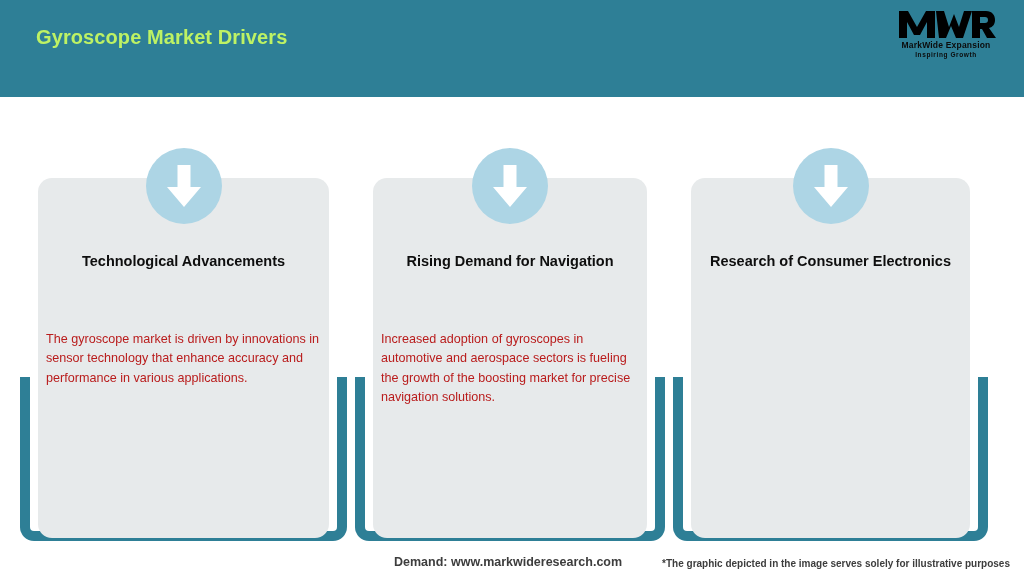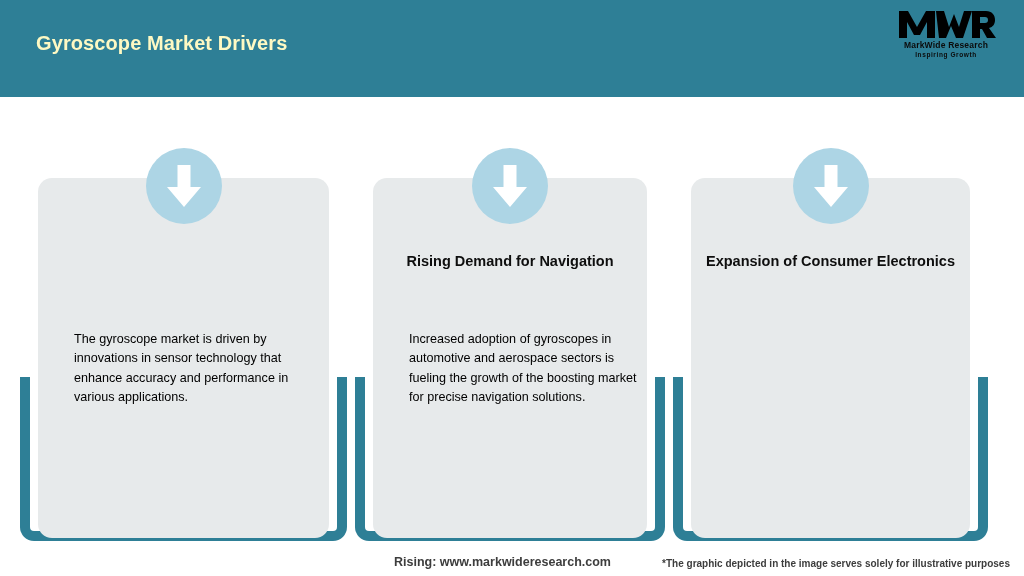--- a/index.html
+++ b/index.html
@@ -17,24 +17,24 @@
   .header {
     position: absolute;
     left: 0; top: 0;
     width: 1024px;
     height: 97px;
     background: #2E7F96;
   }
   .header-title {
     position: absolute;
     left: 36px;
-    top: 32px;
+    top: 26px;
     font-size: 20px;
     font-weight: bold;
-    color: #fef9c3;
+    color: #bef264;
     letter-spacing: 0.1px;
   }
 
   
   .logo {
     position: absolute;
     right: 22px;
     top: 8px;
     width: 112px;
     height: 56px;
@@ -118,24 +118,23 @@
     color: #0e0e0e;
     line-height: 22px;
   }
 
   .panel-body {
     position: absolute;
     left: 8px;
     right: 8px;
     top: 152px;
     font-size: 12.6px;
-    color: #000000;
+    color: #b91c1c;
     line-height: 19.3px;
     text-align: left;
-    margin-left: 28px;
   }
 
   
   .arrow-circle {
     position: absolute;
     top: 51px;
     left: 50%;
     transform: translateX(-50%);
     width: 76px;
     height: 76px;
@@ -173,30 +172,31 @@
 
 <div class="header">
   <div class="header-title">Gyroscope Market Drivers</div>
 
   <div class="logo">
     <svg class="logo-mark" viewBox="0 0 100 32">
       <path d="M3 30 L3 3 L12 3 L21 19 L30 3 L39 3 L39 30 L31 30 L31 14 L24 27 L18 27 L11 14 L11 30 Z" fill="#000"></path>
       <path d="M40 3 L48 3 L53 19 L58 6 L63 19 L68 3 L76 3 L67 30 L60 30 L55 18 L50 30 L43 30 Z" fill="#000"></path>
       <path d="M76 30 L76 3 L90 3 C96 3 99 7 99 12 C99 16 97 19 93 20 L100 30 L91 30 L86 21 L84 21 L84 30 Z M84 9 L84 15 L89 15 C91 15 92 14 92 12 C92 10 91 9 89 9 Z" fill="#000"></path>
     </svg>
-    <div class="logo-name">MarkWide Research</div>
+    <div class="logo-name">MarkWide Expansion</div>
     <div class="logo-tag">Inspiring Growth</div>
   </div>
 </div>
 
 <div class="stage">
 
   <div class="card-block c0">
     <div class="u-frame"></div>
     <div class="panel">
+      <div class="panel-title">Technological Advancements</div>
       <div class="panel-body">The gyroscope market is driven by innovations in sensor technology that enhance accuracy and performance in various applications.</div>
     </div>
     <div class="arrow-circle">
       <svg width="40" height="46" viewBox="0 0 40 46">
         <path d="M13.5 2 L26.5 2 L26.5 24 L37 24 L20 44 L3 24 L13.5 24 Z" fill="#FFFFFF"></path>
       </svg>
     </div>
   </div>
 
   <div class="card-block c1">
@@ -208,25 +208,25 @@
     <div class="arrow-circle">
       <svg width="40" height="46" viewBox="0 0 40 46">
         <path d="M13.5 2 L26.5 2 L26.5 24 L37 24 L20 44 L3 24 L13.5 24 Z" fill="#FFFFFF"></path>
       </svg>
     </div>
   </div>
 
   <div class="card-block c2">
     <div class="u-frame"></div>
     <div class="panel">
-      <div class="panel-title">Expansion of Consumer Electronics</div>
+      <div class="panel-title">Research of Consumer Electronics</div>
     </div>
     <div class="arrow-circle">
       <svg width="40" height="46" viewBox="0 0 40 46">
         <path d="M13.5 2 L26.5 2 L26.5 24 L37 24 L20 44 L3 24 L13.5 24 Z" fill="#FFFFFF"></path>
       </svg>
     </div>
   </div>
 
 </div>
 
-<div class="footer-source">Rising: www.markwideresearch.com</div>
+<div class="footer-source">Demand: www.markwideresearch.com</div>
 <div class="footer-note">*The graphic depicted in the image serves solely for illustrative purposes</div>
 
 </body></html>

